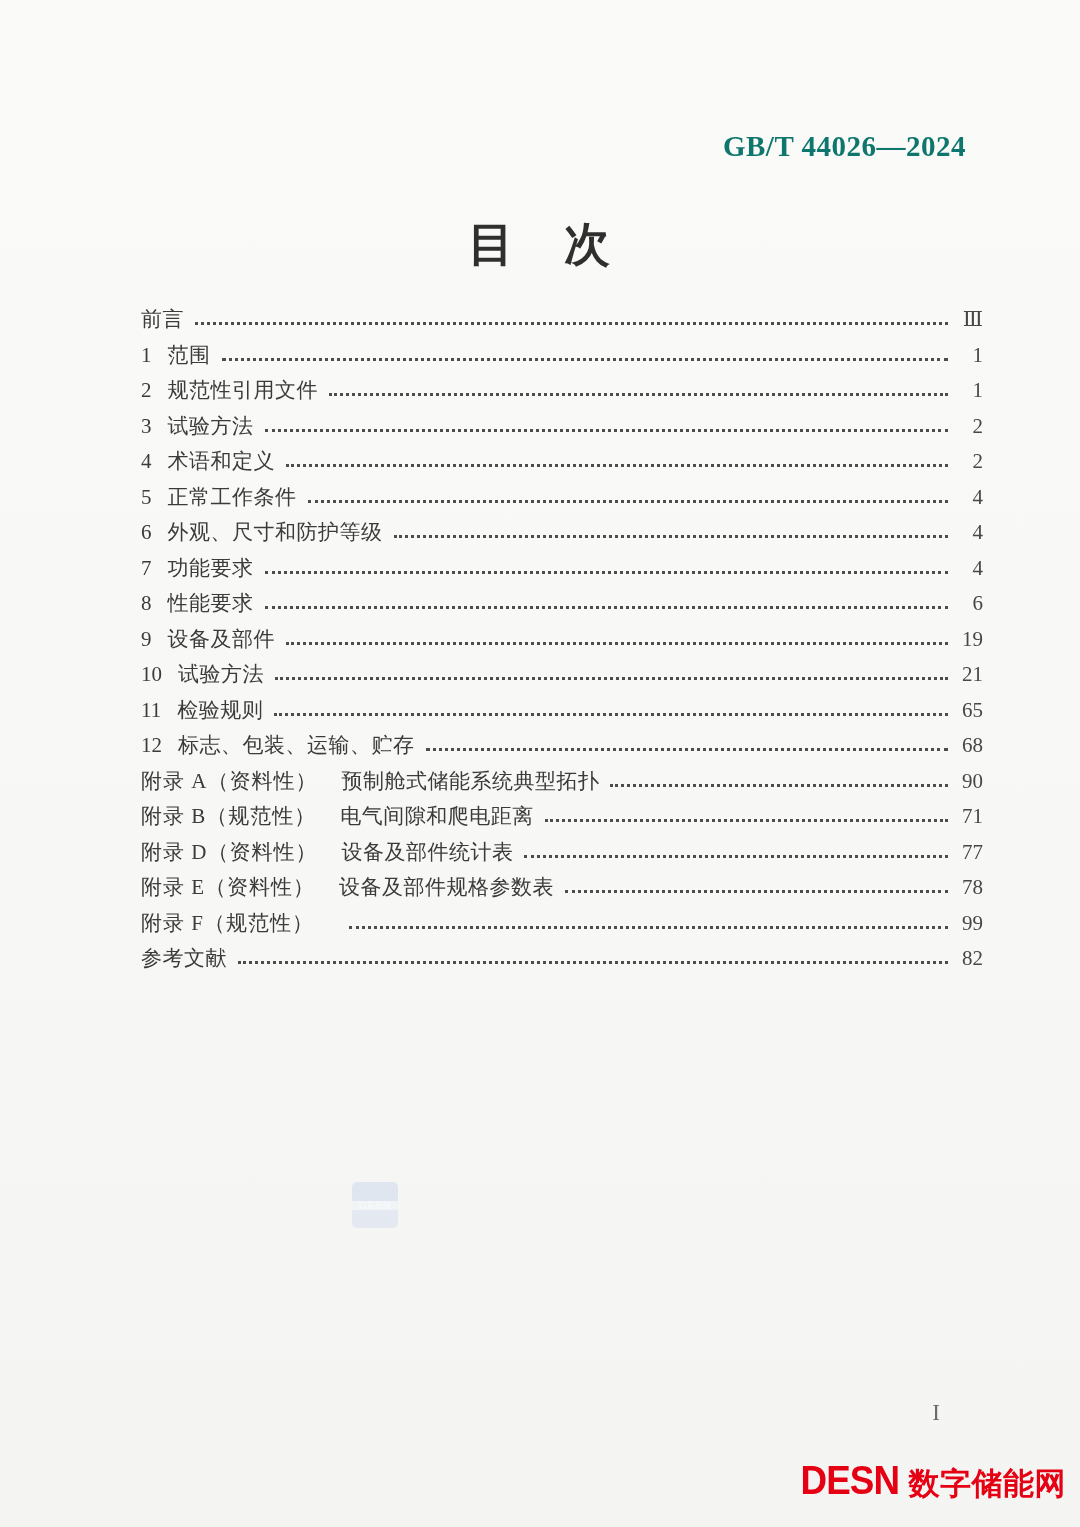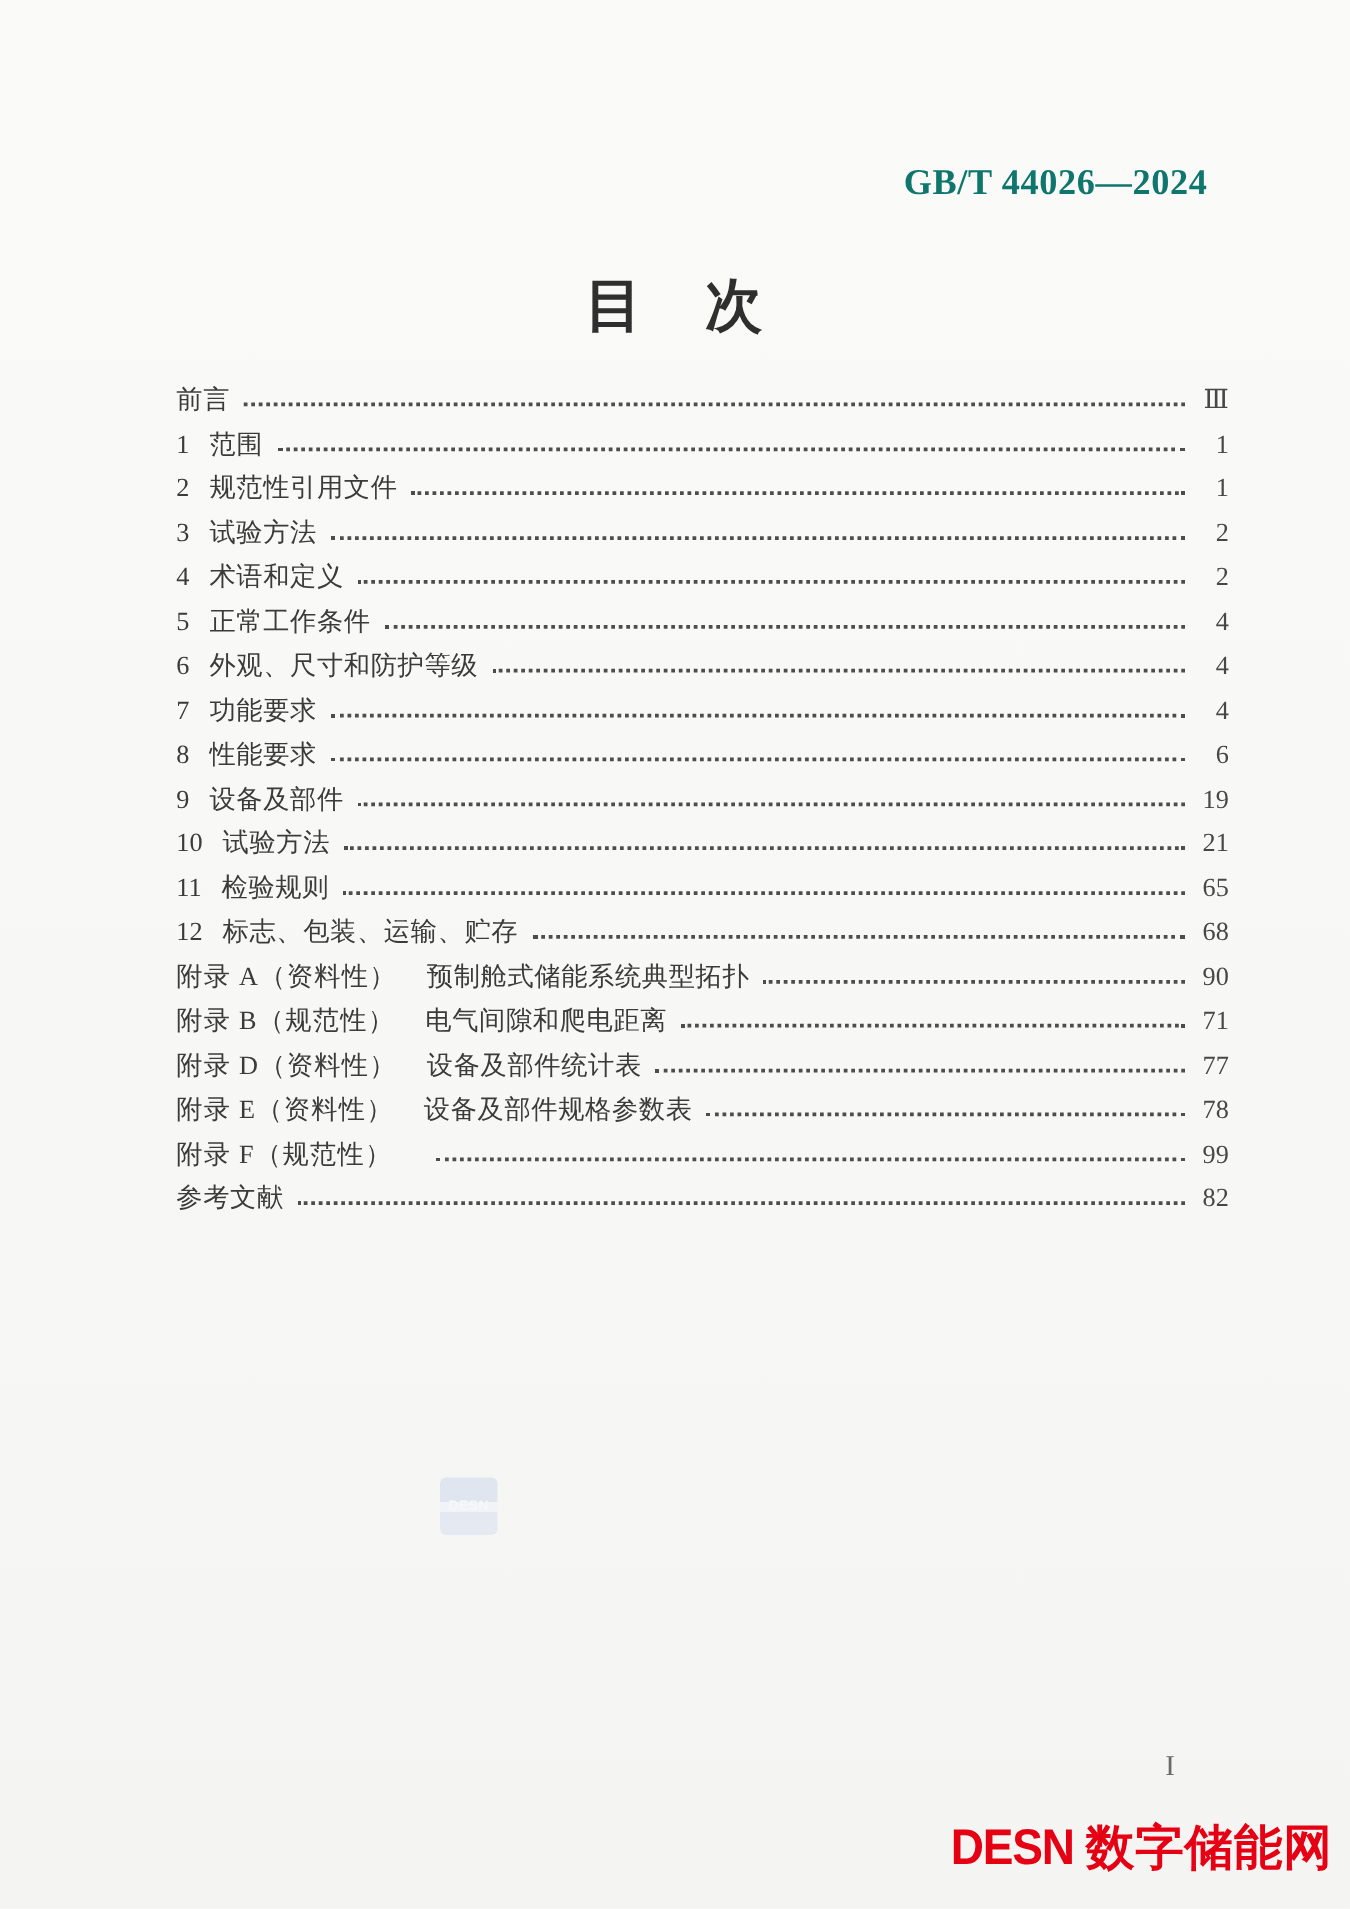--- a/index.html
+++ b/index.html
@@ -90,21 +90,21 @@
     font-family: "Liberation Sans", sans-serif;
   }
   .brand .latin {
     font-size: 40px;
     font-weight: 800;
     letter-spacing: -1px;
     transform: scaleX(0.92);
     transform-origin: right bottom;
   }
   .brand .cjk {
-    font-size: 39px;
+    font-size: 31px;
     font-weight: 800;
     letter-spacing: 0.5px;
   }
 </style>
 </head>
 <body>
 
 <div>
 
   <div class="doc-number">GB/T 44026—2024</div>

